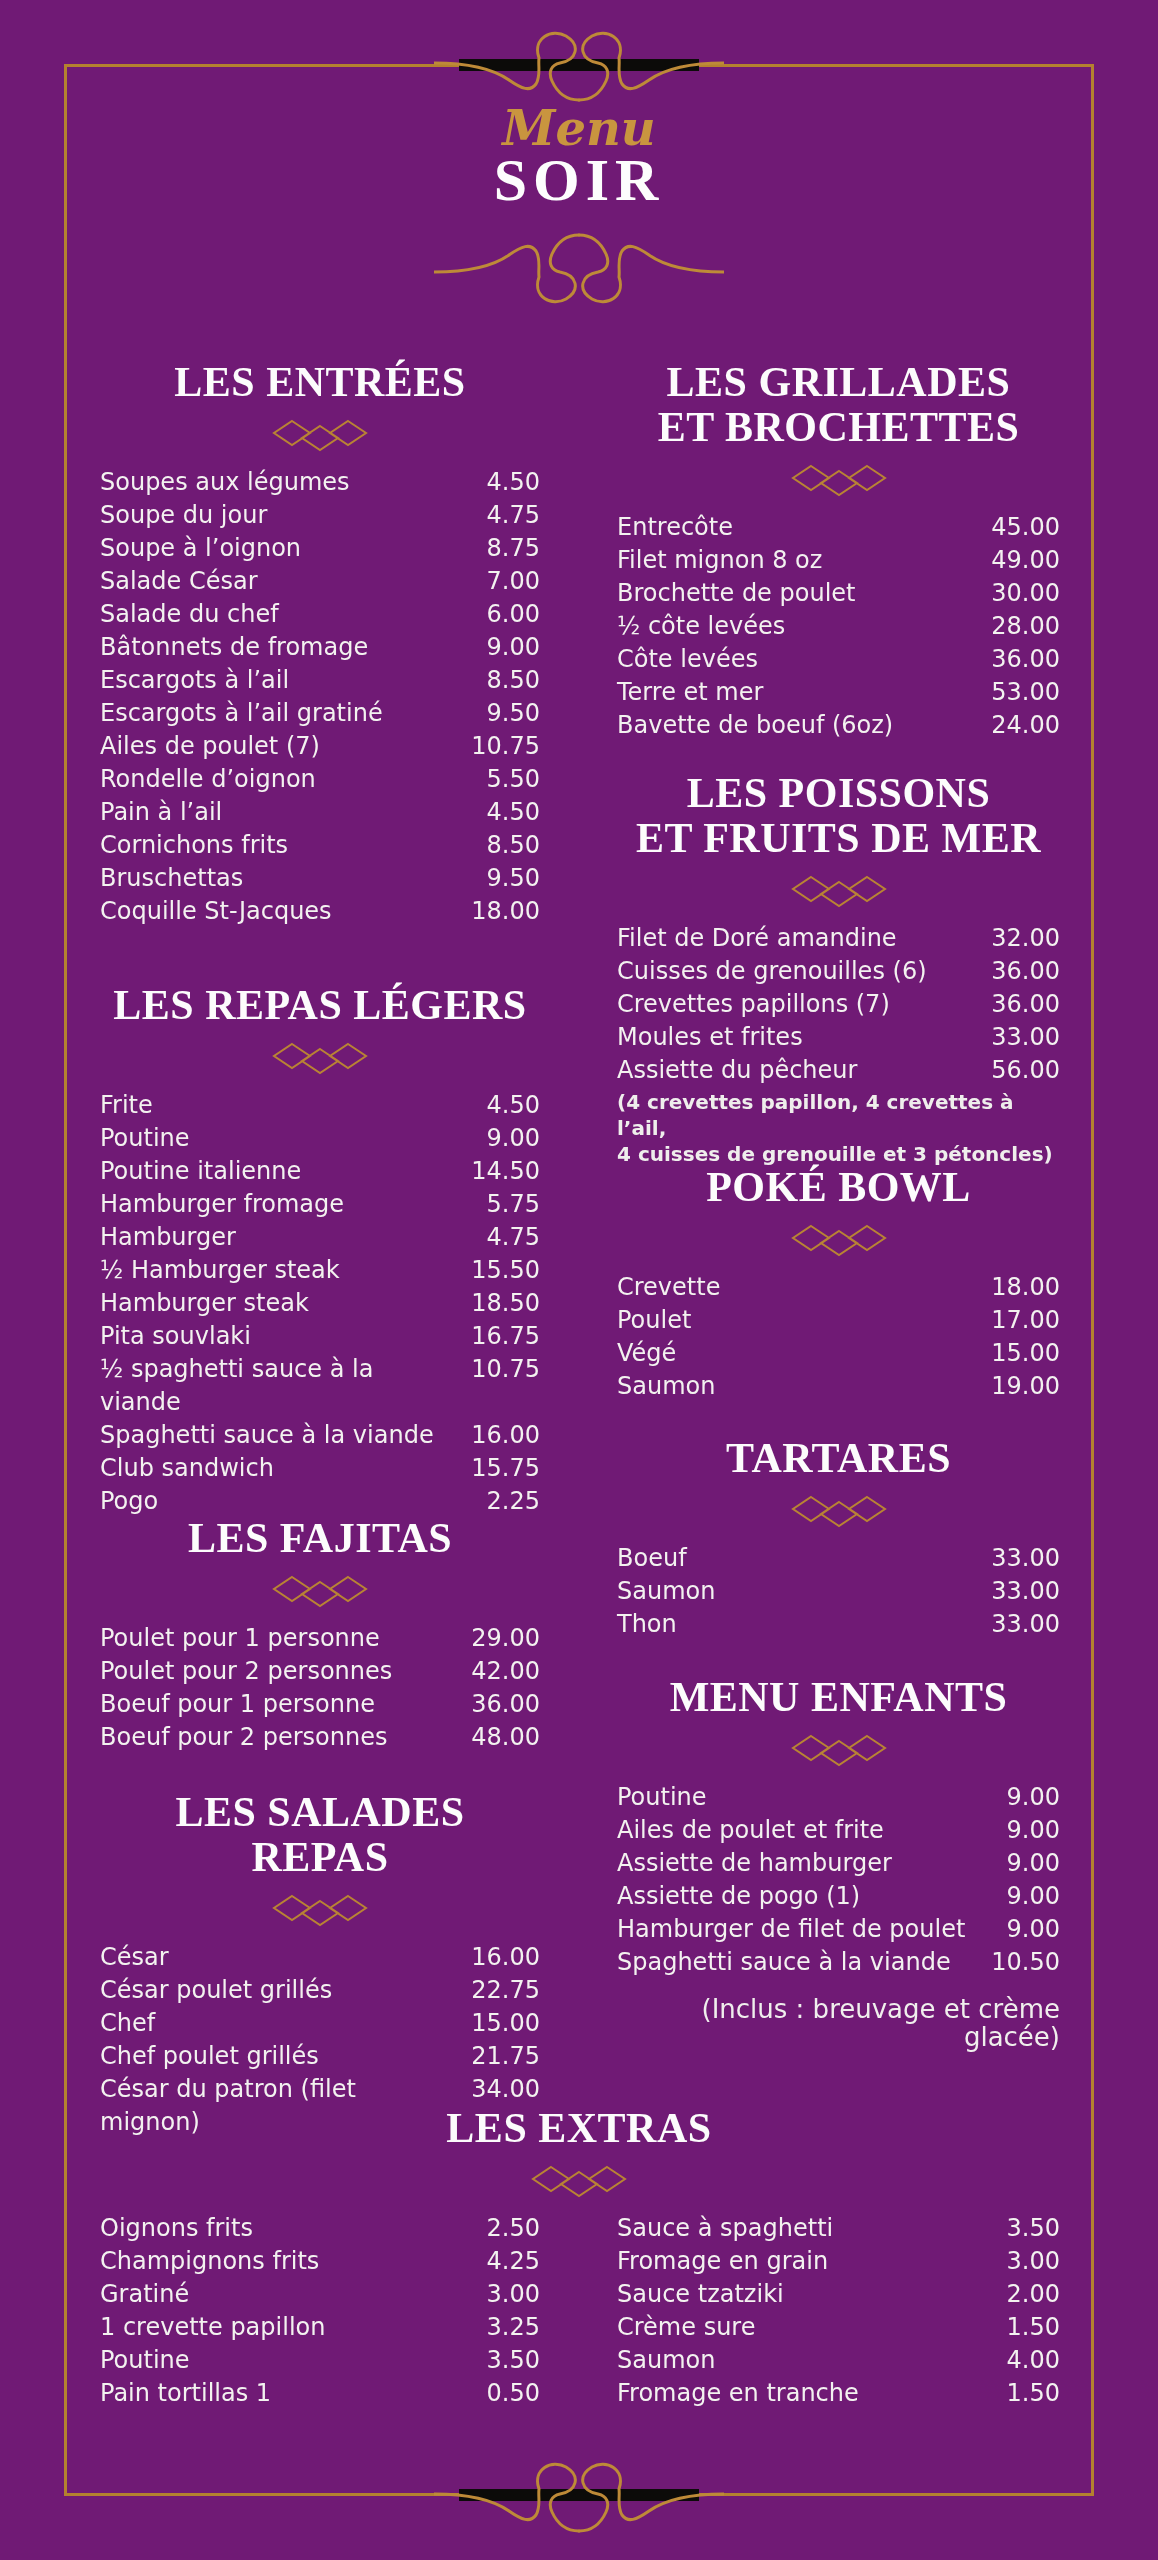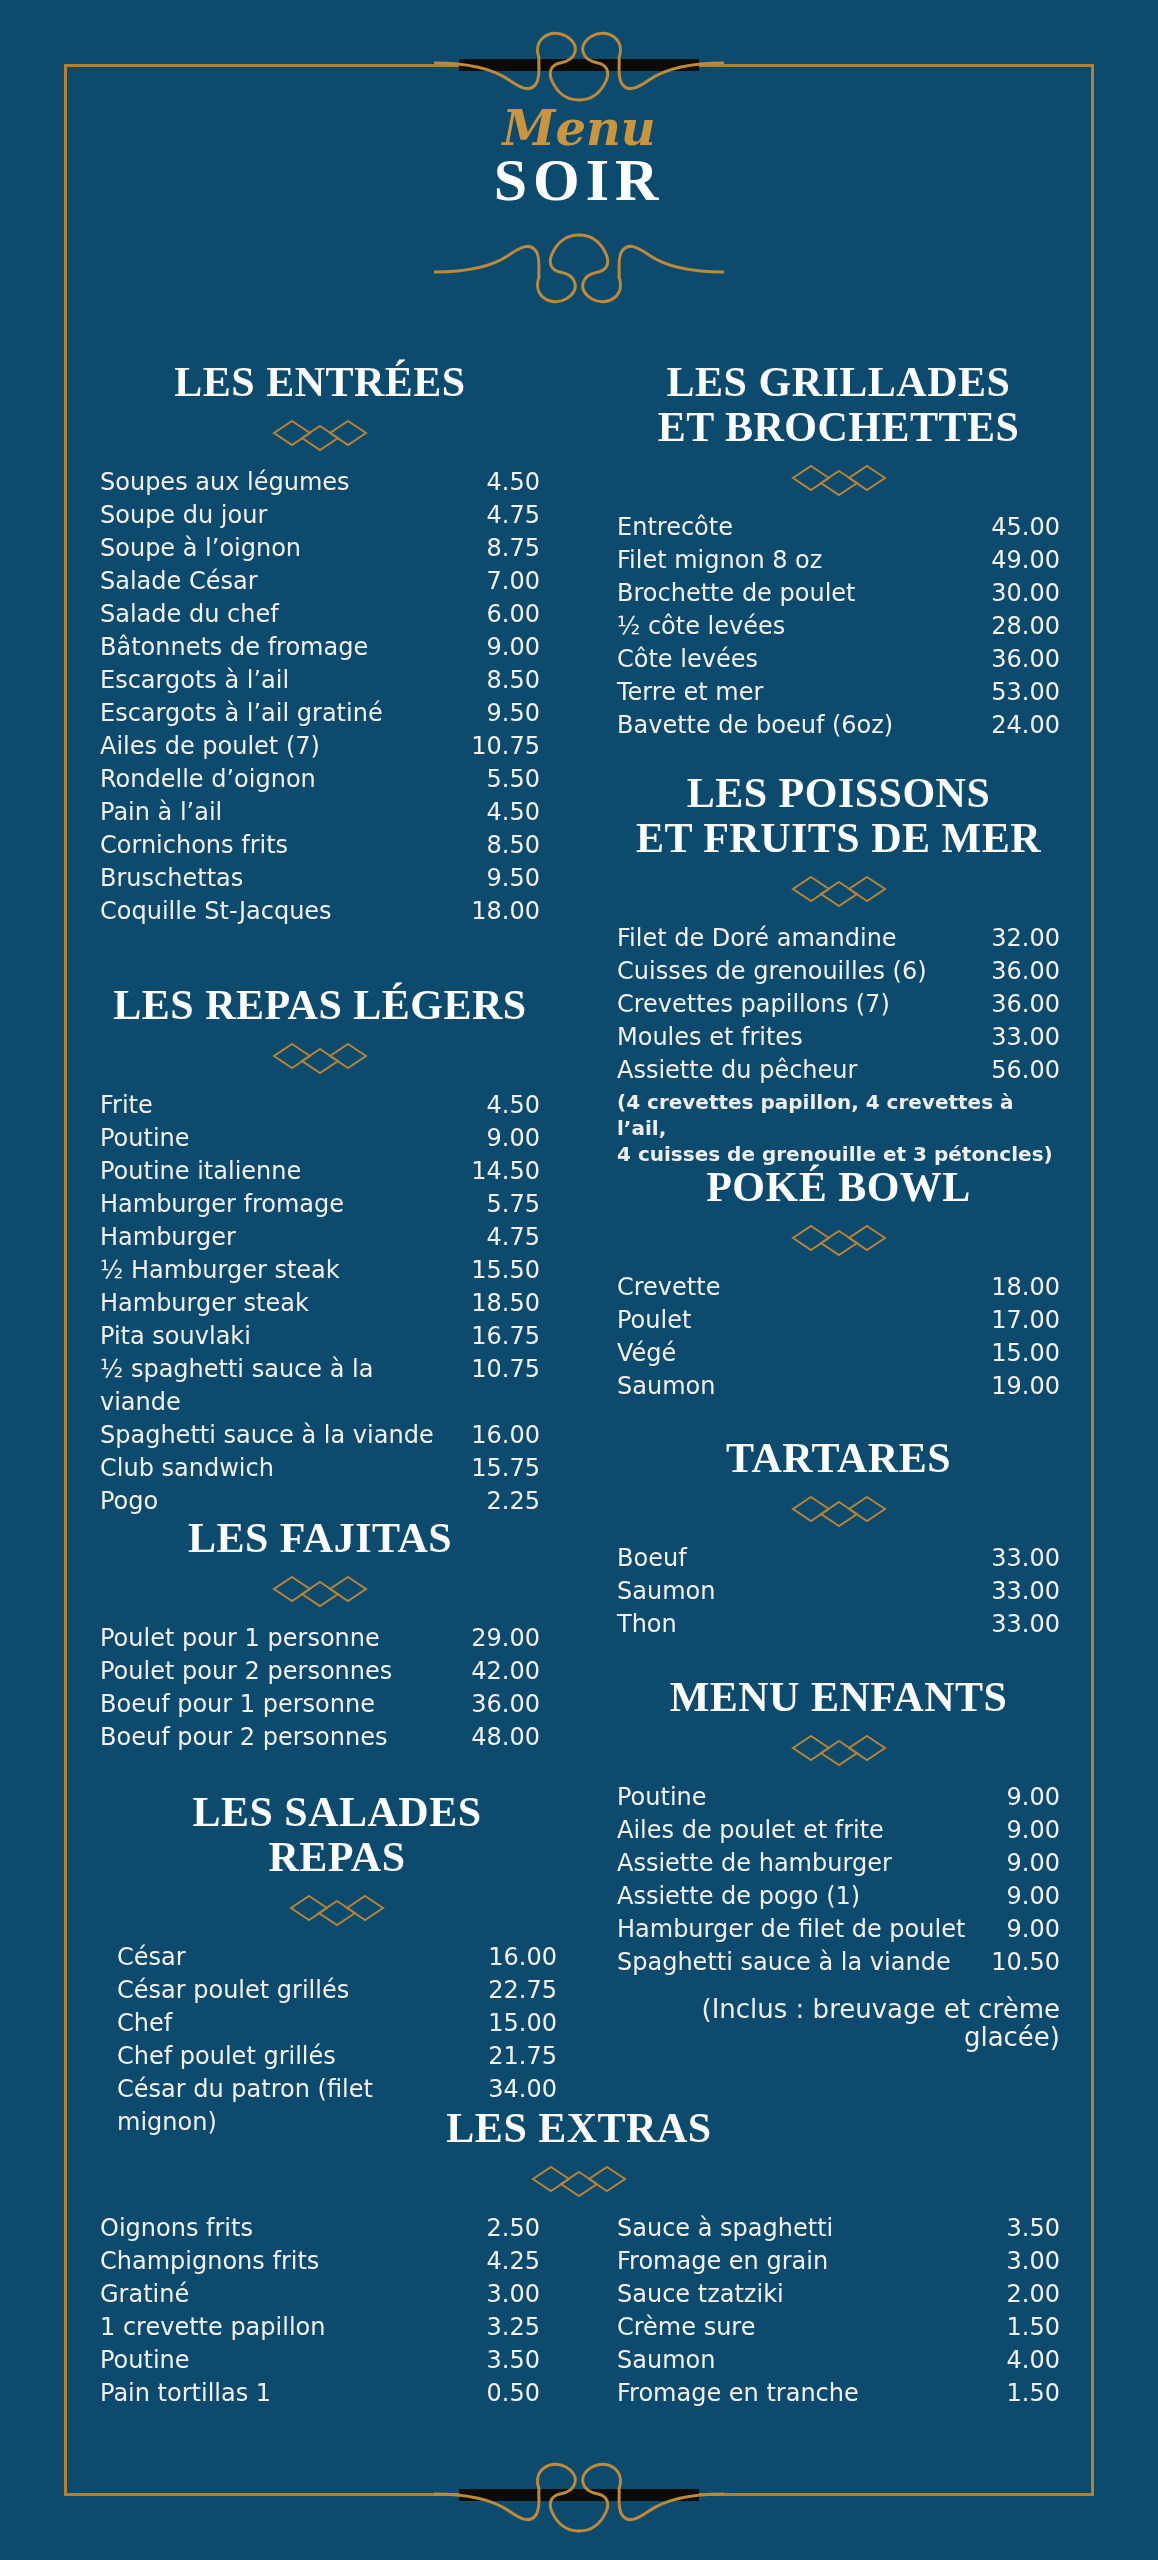--- a/index.html
+++ b/index.html
@@ -1,36 +1,36 @@
 <!DOCTYPE html>
 <html><head>
 <meta charset="utf-8">
 <style>
   html,body{margin:0;padding:0;background:#0c0b09;}
-  .page{position:relative;width:1158px;height:2560px;background:#0c4a6e;overflow:hidden;
+  .page{position:relative;width:1158px;height:2560px;background:#701a75;overflow:hidden;
         font-family:"DejaVu Sans","Liberation Sans",sans-serif;}
   .frame{position:absolute;inset:64px;border:3px solid #b5812f;}
   .gap{position:absolute;left:459px;width:240px;height:12px;background:#0c0b09;}
   .gap-top{top:59px;}
   .gap-bottom{top:2489px;}
   .flourish{position:absolute;left:434px;width:290px;height:90px;}
   .fl-top{top:30px;}
   .fl-header{top:215px;transform:scaleY(-1);}
   .fl-bottom{top:2461px;}
   .menu-script{position:absolute;top:104px;left:0;width:100%;text-align:center;
         font-family:"DejaVu Serif","Liberation Serif",serif;font-style:italic;font-weight:700;
         font-size:48px;line-height:1;color:#c9953f;}
   .menu-title{position:absolute;top:150px;left:0;width:100%;text-align:center;
         font-family:"Liberation Serif","DejaVu Serif",serif;font-weight:700;
         font-size:60px;line-height:1;letter-spacing:6px;color:#fdfdfd;}
   .sec{position:absolute;}
   #sec-entrees{top:352px;left:100px;width:440px;}
   #sec-repas{top:975px;left:100px;width:440px;}
   #sec-fajitas{top:1508px;left:100px;width:440px;}
-  #sec-salades{top:1782px;left:117px;width:440px;}
+  #sec-salades{top:1782px;left:100px;width:440px;}
   #sec-grillades{top:352px;left:617px;width:443px;}
   #sec-poissons{top:763px;left:617px;width:443px;}
   #sec-poke{top:1157px;left:617px;width:443px;}
   #sec-tartares{top:1428px;left:617px;width:443px;}
   #sec-enfants{top:1667px;left:617px;width:443px;}
   #sec-extras{top:2098px;left:0;width:1158px;}
   .sec-title{margin:8px;font-family:"Liberation Serif","DejaVu Serif",serif;font-weight:700;
         font-size:42px;line-height:45px;letter-spacing:.5px;color:#fcfcfc;
         text-align:center;white-space:pre-line;}
   .diamonds{display:block;margin:13px auto 12px;}

